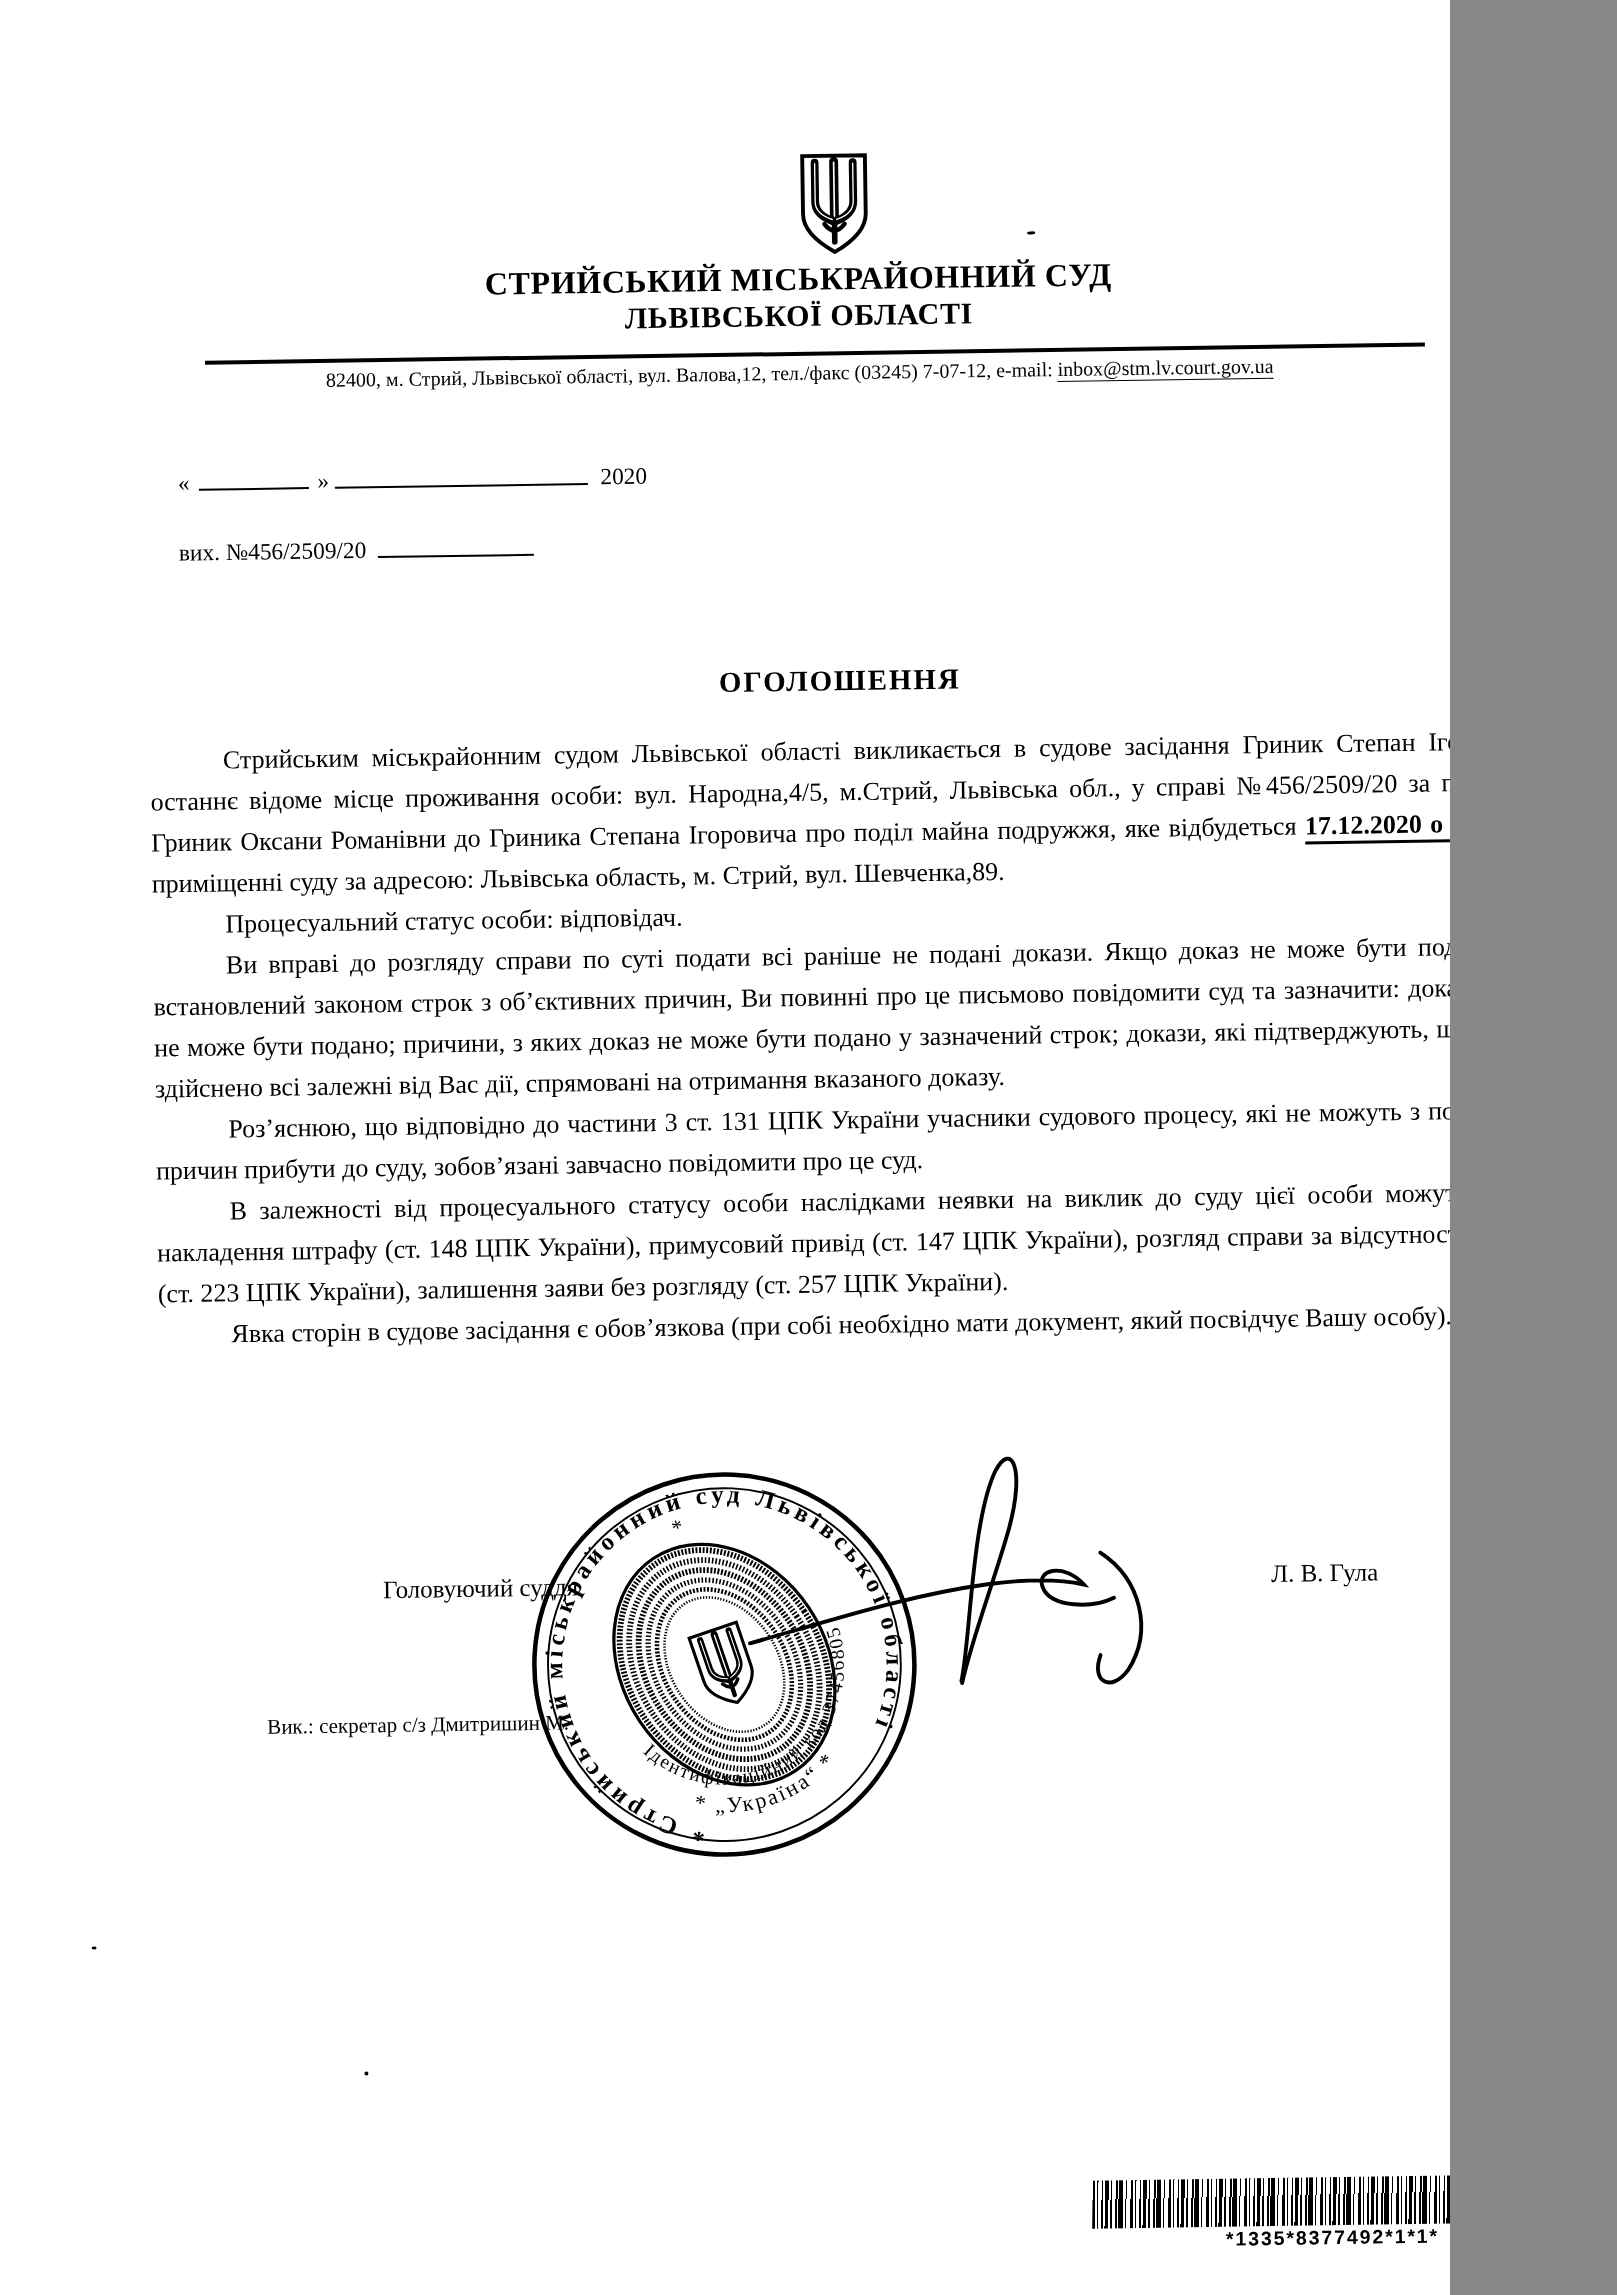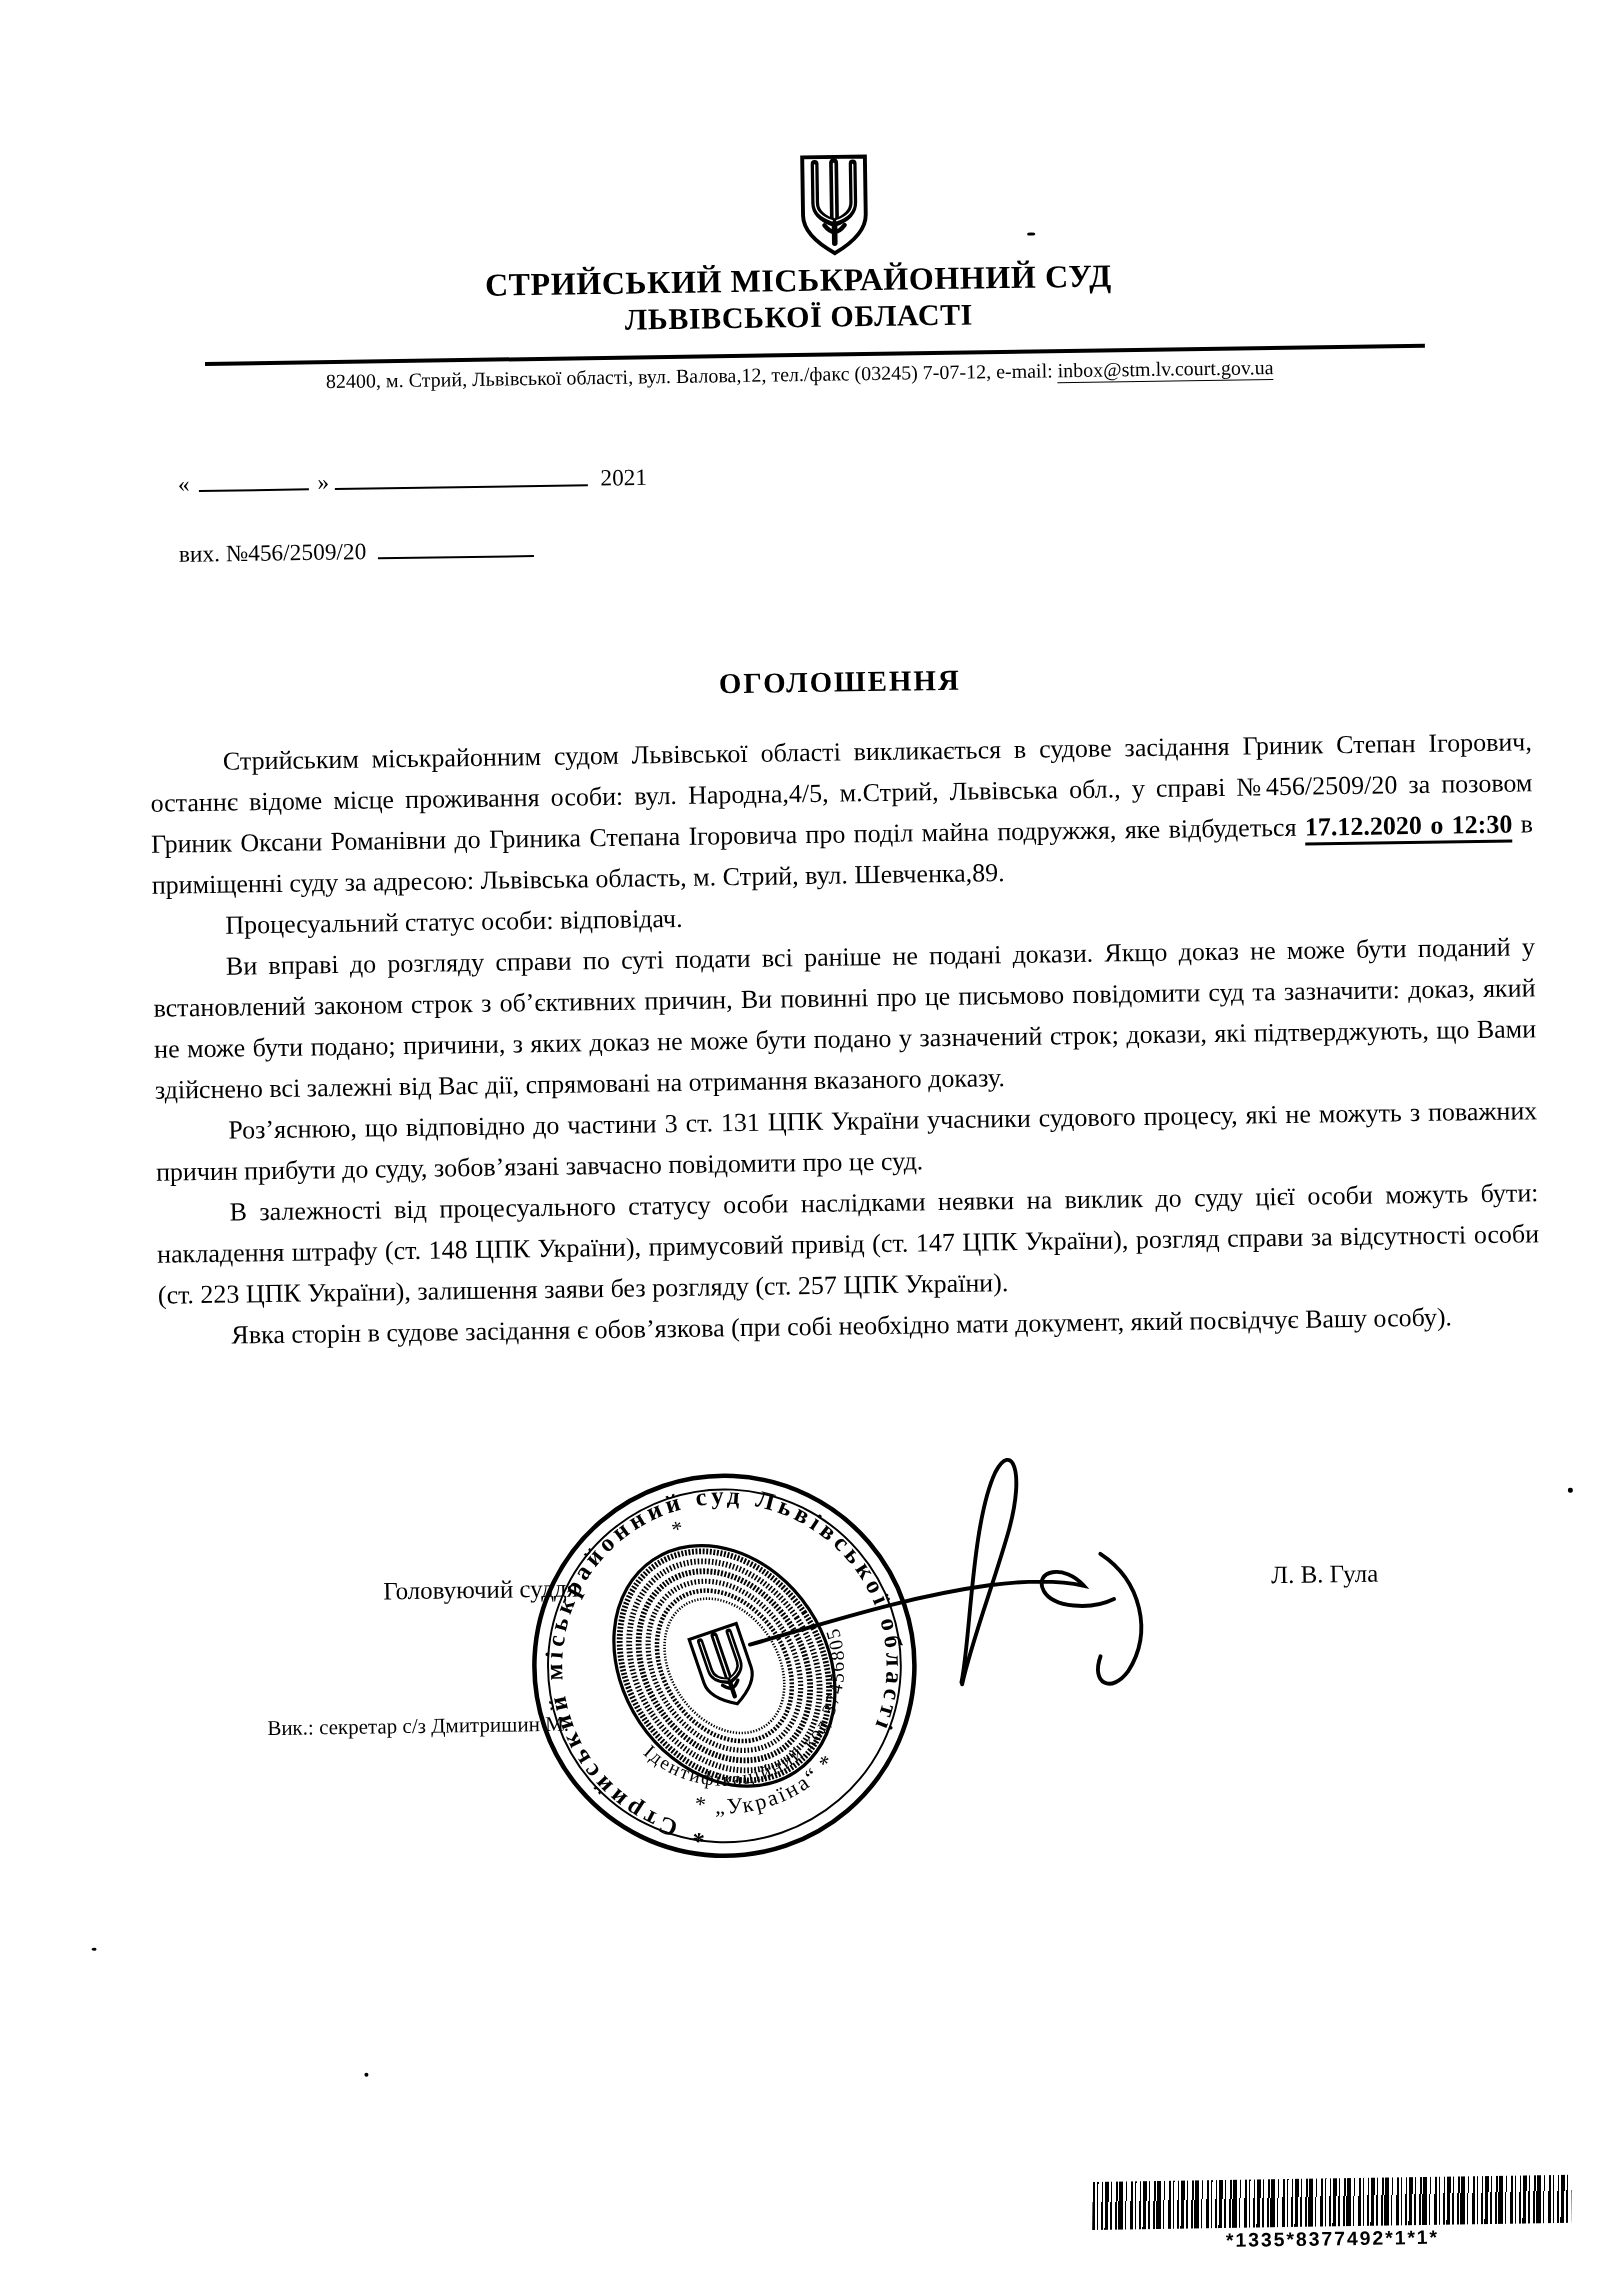--- a/index.html
+++ b/index.html
@@ -1,17 +1,17 @@
 <!DOCTYPE html>
 <html style="font-size:10.4px"><head>
 <meta charset="utf-8">
 <style>
   html,body{margin:0;padding:0;background:#888;}
   .page{
-    position:relative; width:1617px; height:2295px; background:#ffffff;
+    position:relative; width:1450px; height:2295px; background:#ffffff;
     overflow:hidden; font-family:"Liberation Serif","DejaVu Serif",serif; color:#000;
   }
   .tilt{position:absolute; inset:0; transform:rotate(-0.85deg); transform-origin:50% 42%;}
   .abs{position:absolute;}
   
   .emblem{left:807px; top:154px; width:77px; height:103px;}
   .court1{left:0; top:262px; width:1617px; text-align:center; font-size:32px; font-weight:bold; letter-spacing:0.6px;}
   .court2{left:0; top:300px; width:1617px; text-align:center; font-size:30px; font-weight:bold; letter-spacing:0.6px;}
   .rule{left:214px; top:353px; width:1220px; height:3.9px; background:#000;}
   .addr{left:0; top:363px; width:1617px; text-align:center; font-size:20px;}
@@ -74,21 +74,21 @@
         </symbol>
       </defs>
       <use href="#tryzub" x="0" y="0" width="64" height="92"></use>
     </svg>
 
     <div class="abs court1">СТРИЙСЬКИЙ МІСЬКРАЙОННИЙ СУД</div>
     <div class="abs court2">ЛЬВІВСЬКОЇ ОБЛАСТІ</div>
     <div class="abs rule"></div>
     <div class="abs addr"><span>82400, м. Стрий, Львівської області, вул. Валова,12, тел./факс (03245) 7-07-12, e-mail: </span><span class="email">inbox@stm.lv.court.gov.ua</span></div>
 
-    <div class="abs dateline"><span>«</span><span class="bl bl1"></span><span>»</span><span class="bl bl2"></span><span>2021</span></div>
+    <div class="abs dateline"><span>«</span><span class="bl bl1"></span><span>»</span><span class="bl bl2"></span><span>2020</span></div>
     <div class="abs vykh"><span>вих. №456/2509/20</span><span class="bl bl3"></span></div>
 
     <div class="abs doctitle">ОГОЛОШЕННЯ</div>
 
     <div class="abs bodycol">
       <p><span>Стрийським міськрайонним судом Львівської області викликається в судове засідання Гриник Степан Ігорович, останнє відоме місце проживання особи: вул. Народна,4/5,  м.Стрий, Львівська обл., у справі №456/2509/20 за позовом Гриник Оксани Романівни до Гриника Степана Ігоровича про поділ майна подружжя, яке відбудеться </span><span class="hearing">17.12.2020  о  12:30</span><span> в приміщенні суду за адресою: Львівська область, м. Стрий, вул. Шевченка,89.</span></p>
       <p>Процесуальний статус особи: відповідач.</p>
       <p>Ви вправі до розгляду справи по суті подати всі раніше не подані докази. Якщо доказ не може бути поданий у встановлений законом строк з об’єктивних причин, Ви повинні про це письмово повідомити суд та зазначити: доказ, який не може бути подано; причини, з яких доказ не може бути подано у зазначений строк; докази, які підтверджують, що Вами здійснено всі залежні від Вас дії, спрямовані на отримання вказаного доказу.</p>
       <p>Роз’яснюю, що відповідно до частини 3 ст. 131 ЦПК України учасники судового процесу, які не можуть з поважних причин прибути до суду, зобов’язані завчасно повідомити про це суд.</p>
       <p>В залежності від процесуального статусу особи наслідками неявки на виклик до суду цієї особи можуть бути: накладення штрафу (ст. 148 ЦПК України), примусовий привід (ст. 147 ЦПК України), розгляд справи за відсутності особи (ст. 223 ЦПК України), залишення заяви без розгляду (ст. 257 ЦПК України).</p>

